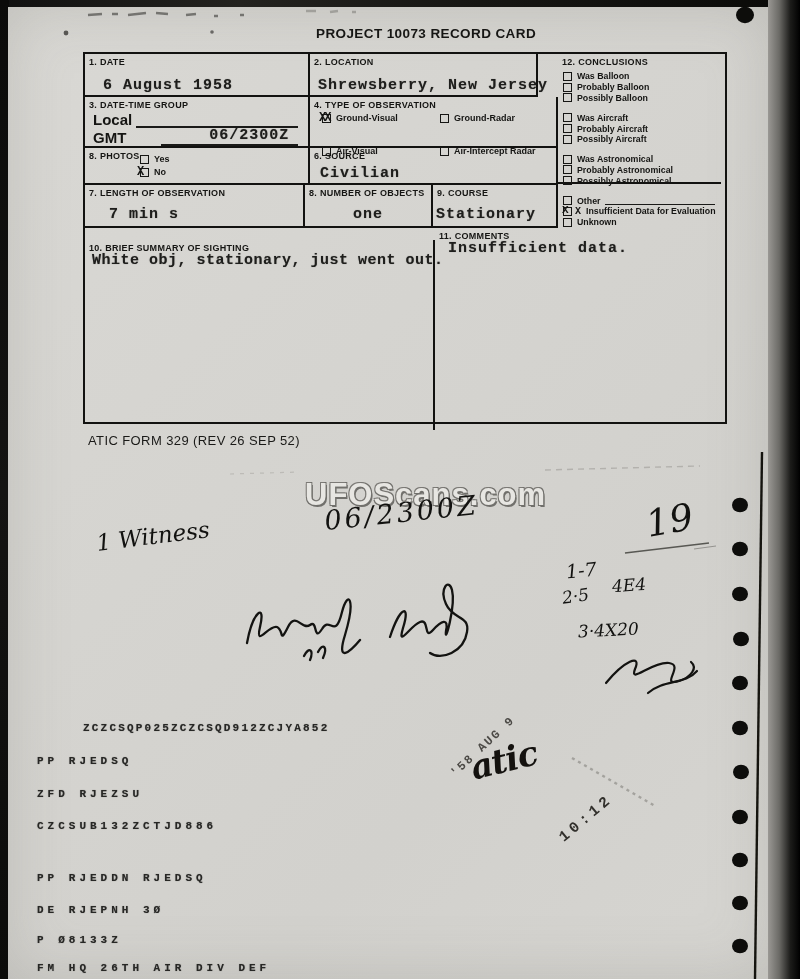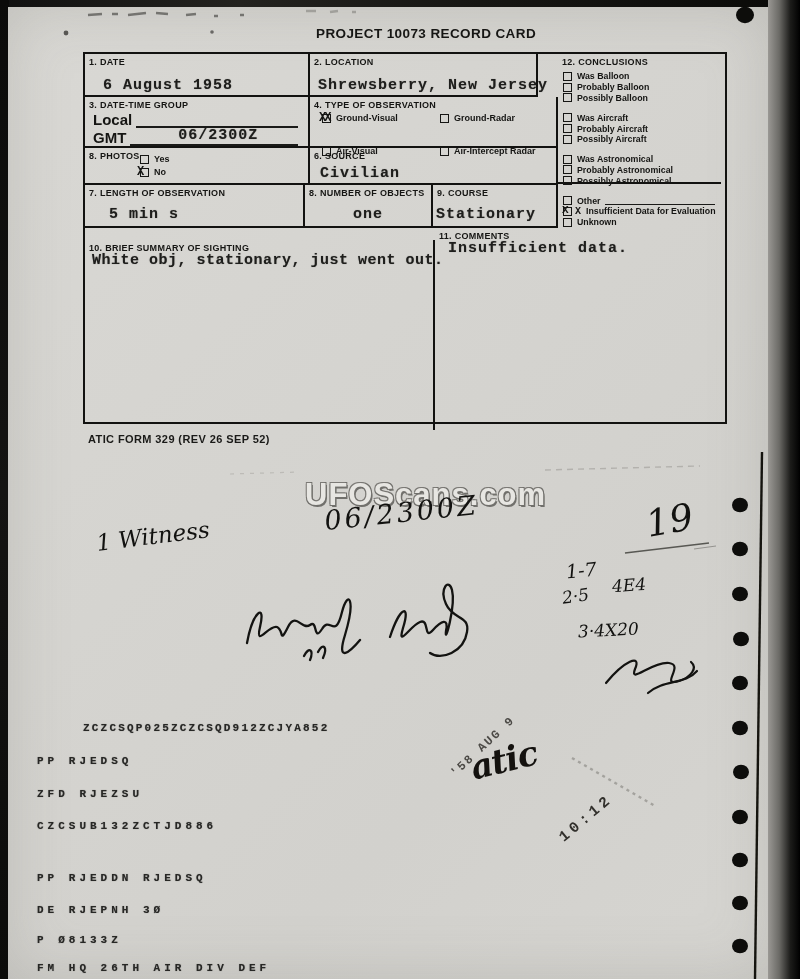--- a/index.html
+++ b/index.html
@@ -67,21 +67,21 @@
   .conc-list{position:absolute;left:5px;top:17px;right:4px;}
   .copt{display:flex;align-items:center;gap:5px;height:10.8px;}
   .copt.gap{margin-bottom:9px;}
   .clabel{font-weight:bold;font-size:8.8px;color:#151513;white-space:nowrap;}
   .cprefix{font-family:"Liberation Mono",monospace;font-weight:bold;font-size:10px;
       color:#161614;margin-left:-2px;}
   .cfill{flex:1;border-bottom:1.6px solid #1a1a18;height:8px;margin-right:2px;}
   
   .page-title{position:absolute;left:308px;top:19px;font-weight:bold;font-size:13.5px;
       letter-spacing:.4px;color:#161614;}
-  .form-id{position:absolute;left:80px;top:426px;font-weight:bold;font-size:11px;
+  .form-id{position:absolute;left:80px;top:426px;font-weight:normal;font-size:13px;
       letter-spacing:.4px;color:#1a1a18;}
   
   .watermark{position:absolute;left:297px;top:470px;font-weight:bold;font-size:31px;
       letter-spacing:1px;color:#e9e8e4;opacity:.95;z-index:3;
       text-shadow:1.5px 1.5px 0 #6c6b67,-1px -1px 0 #787672,1px -1px 0 #6c6b67,-1px 1px 0 #6c6b67;}
   
   .hw{position:absolute;font-family:"DejaVu Serif",serif;font-style:italic;
       color:#121210;white-space:nowrap;z-index:4;}
   .hw-datetime{left:316px;top:490px;font-size:27px;letter-spacing:3px;transform:rotate(-6deg);}
   .hw-witness{left:88px;top:516px;font-size:23px;transform:rotate(-7deg);}
@@ -187,21 +187,21 @@
           </div>
         </div>
     </div>
 
     <div class="cell c-dtg bR bB">
       <span class="flabel">3. DATE-TIME GROUP</span>
       <div class="uline-row" style="top:14px;">
         <span class="ulabel">Local</span>
         <span class="fill"></span>
       </div>
-      <div class="uline-row" style="top:32px;">
+      <div class="uline-row" style="top:32px;gap:31px;">
         <span class="ulabel">GMT</span>
         <span class="fill">
           <span class="typed gmt-val">06/2300Z</span>
         </span>
       </div>
     </div>
 
     <div class="cell c-type bR bB">
       <span class="flabel">4. TYPE OF OBSERVATION</span>
       <div class="obs-grid" id="obs-grid">
@@ -242,21 +242,21 @@
         </div>
     </div>
 
     <div class="cell c-source bR bB">
       <span class="flabel">6. SOURCE</span>
       <span class="typed val v-source">Civilian</span>
     </div>
 
     <div class="cell c-length bR bB">
       <span class="flabel">7. LENGTH OF OBSERVATION</span>
-      <span class="typed val v-length">5 min s</span>
+      <span class="typed val v-length">7 min s</span>
     </div>
 
     <div class="cell c-number bR bB">
       <span class="flabel">8. NUMBER OF OBJECTS</span>
       <span class="typed val v-number">one</span>
     </div>
 
     <div class="cell c-course bR bB">
       <span class="flabel">9. COURSE</span>
       <span class="typed val v-course">Stationary</span>

